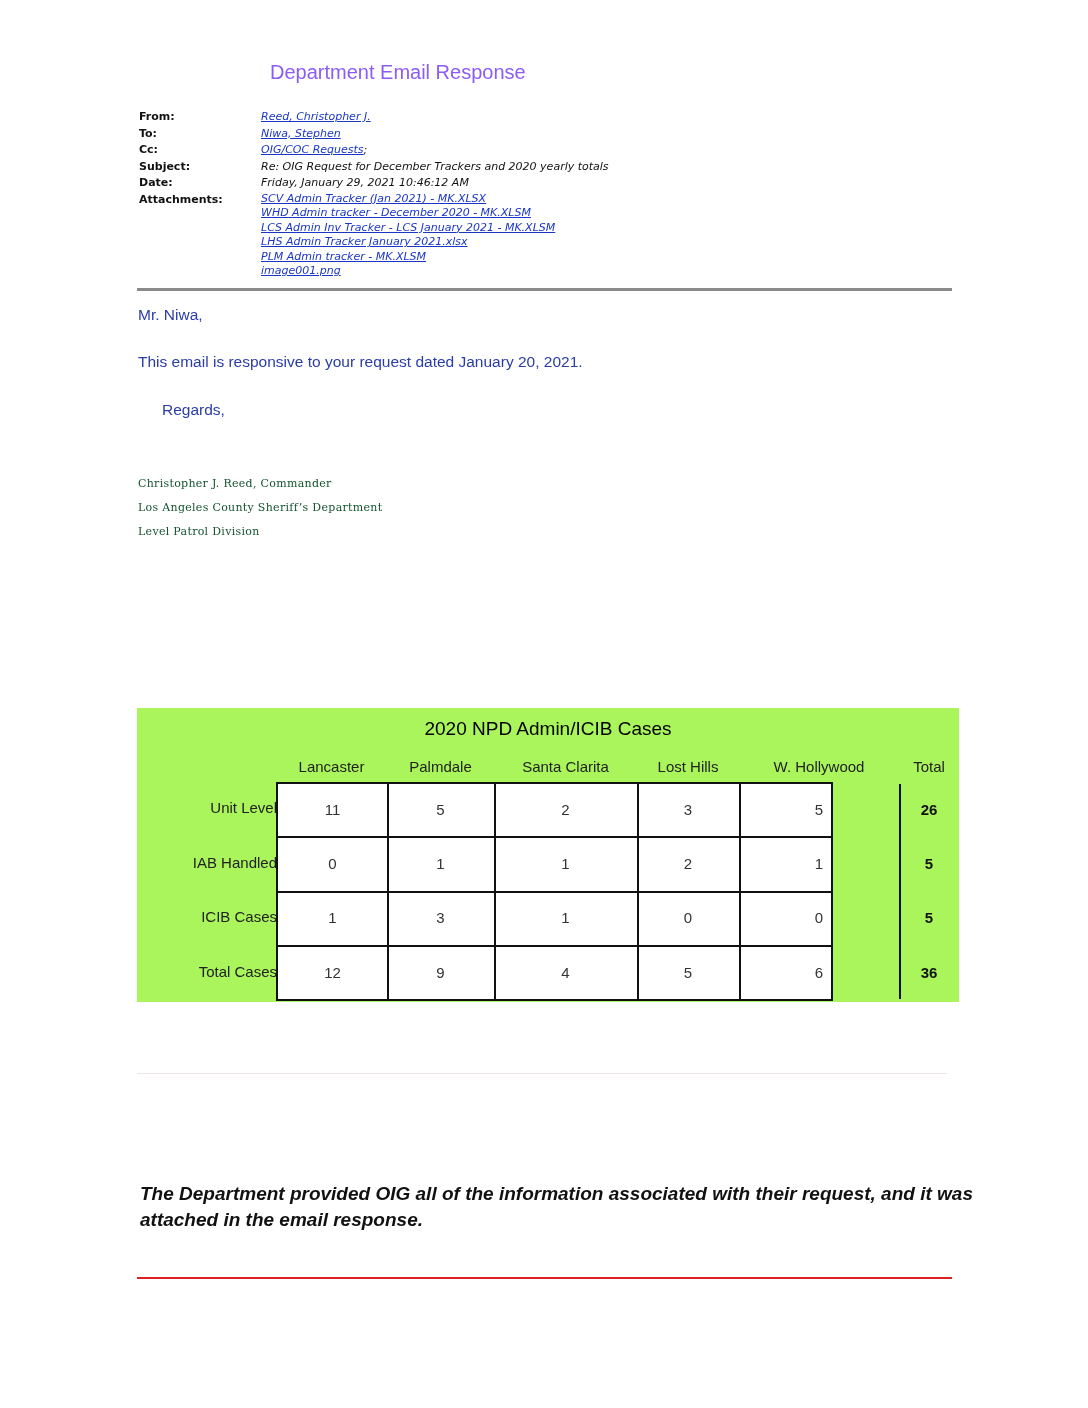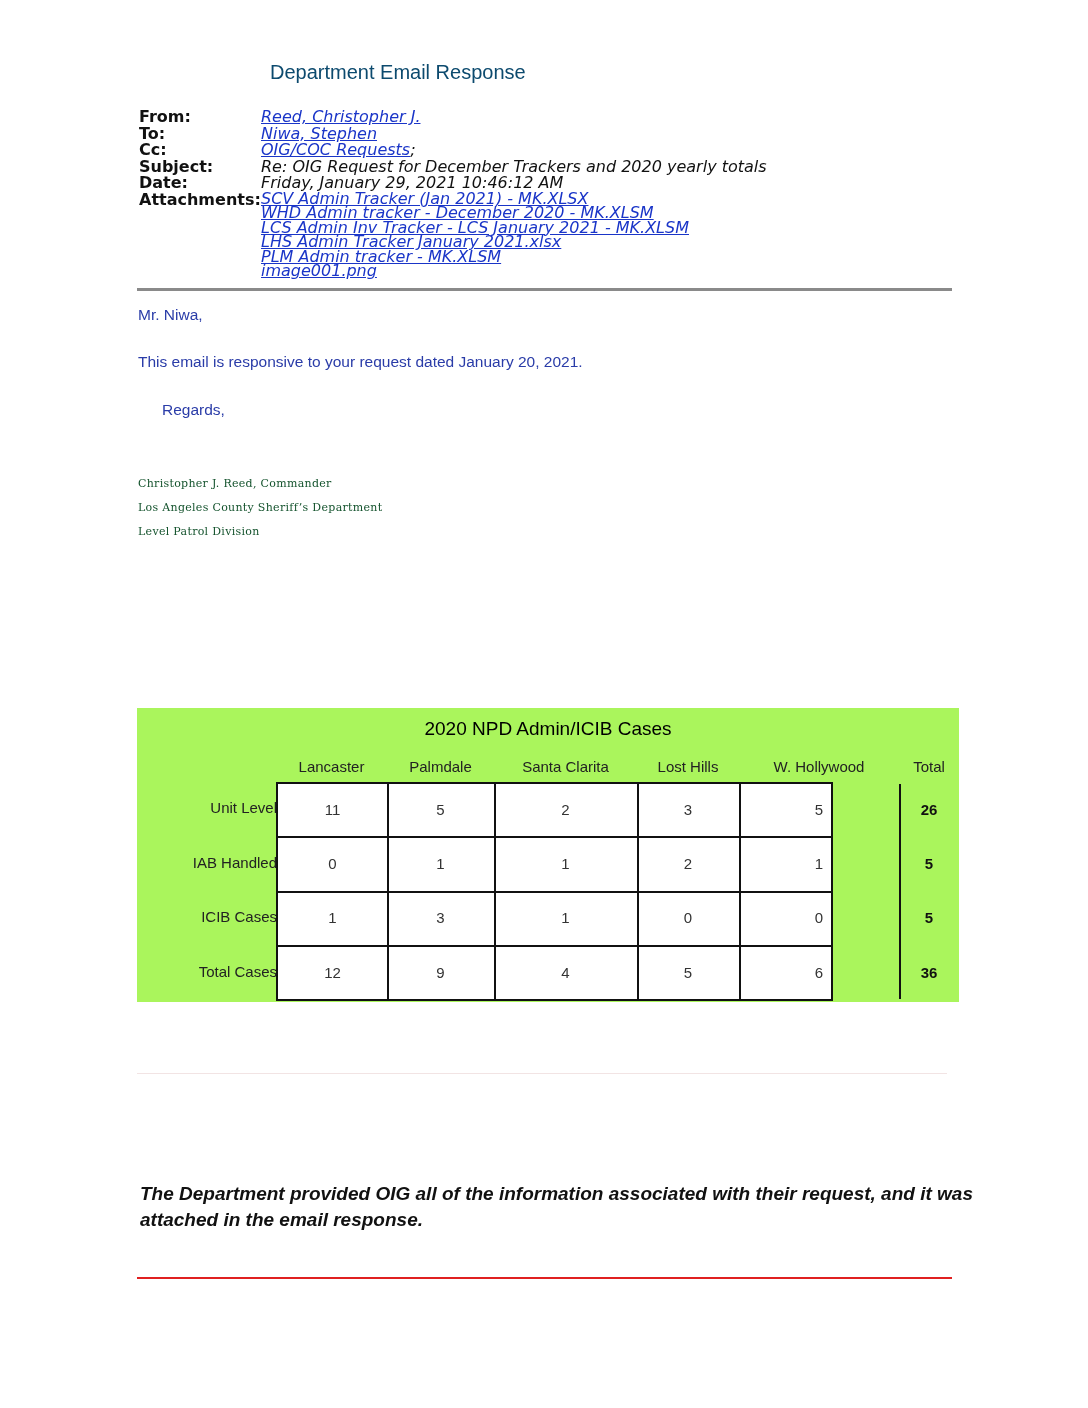--- a/index.html
+++ b/index.html
@@ -1,18 +1,18 @@
 <!DOCTYPE html>
 <html><head>
   <meta charset="utf-8">
   <style>
     html, body { margin: 0; padding: 0; background: #ffffff; }
     body { width: 1088px; height: 1408px; position: relative; overflow: hidden; font-family: "Liberation Sans", sans-serif; }
-    .doc-title { position: absolute; left: 270px; top: 61px; font-size: 20px; color: #0c4a6e; font-family: "Liberation Sans", sans-serif; }
-    .headers { position: absolute; left: 139px; top: 109px; font-family: "DejaVu Sans", sans-serif; font-size: 16px; line-height: 16.6px; }
+    .doc-title { position: absolute; left: 270px; top: 61px; font-size: 20px; color: #8b5cf6; font-family: "Liberation Sans", sans-serif; }
+    .headers { position: absolute; left: 139px; top: 109px; font-family: "DejaVu Sans", sans-serif; font-size: 11px; line-height: 16.6px; }
     .hrow { display: flex; }
     .hlabel { width: 122px; font-weight: bold; color: #111; }
     .hval { color: #111; font-style: italic; }
     .hval a, .att a { color: #1a35c8; text-decoration: underline; }
     .att { display: block; line-height: 14.4px; }
     .rule-gray { position: absolute; left: 137px; top: 288px; width: 815px; height: 3px; background: #8a8a8a; }
     .body-text { position: absolute; left: 138px; font-family: "Liberation Sans", sans-serif; font-size: 15.5px; color: #2a3ca8; }
     .sig { position: absolute; left: 138px; top: 472px; font-family: "DejaVu Serif", serif; font-size: 11px; color: #14532d; line-height: 24px; letter-spacing: 0.3px; }
     .table-wrap { position: absolute; left: 137px; top: 708px; width: 822px; height: 294px; background: #aaf55c; }
     .tbl-title { position: absolute; left: 0; width: 100%; top: 10px; text-align: center; font-size: 19px; color: #000000; font-family: "Liberation Sans", sans-serif; }

